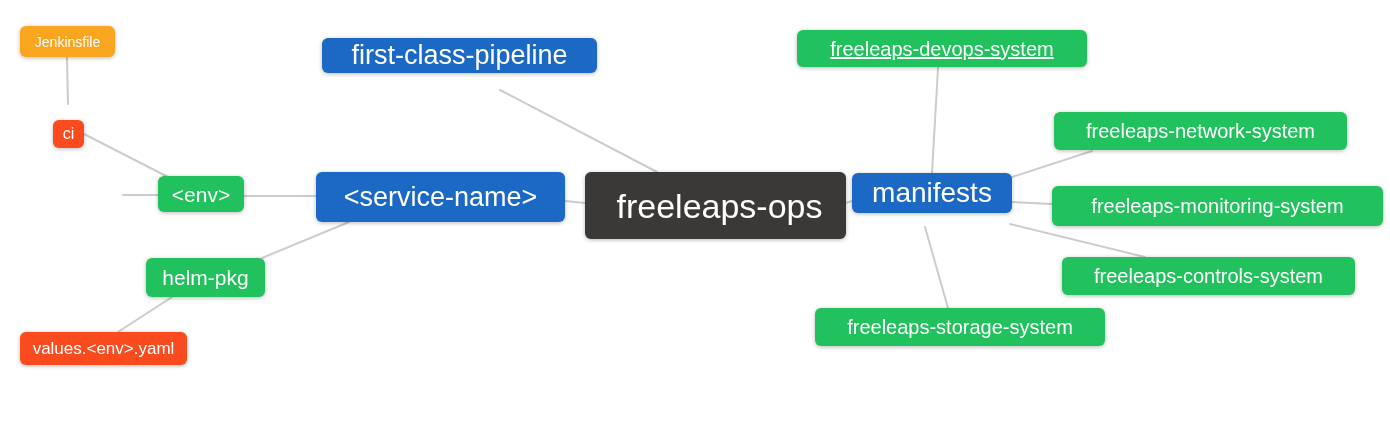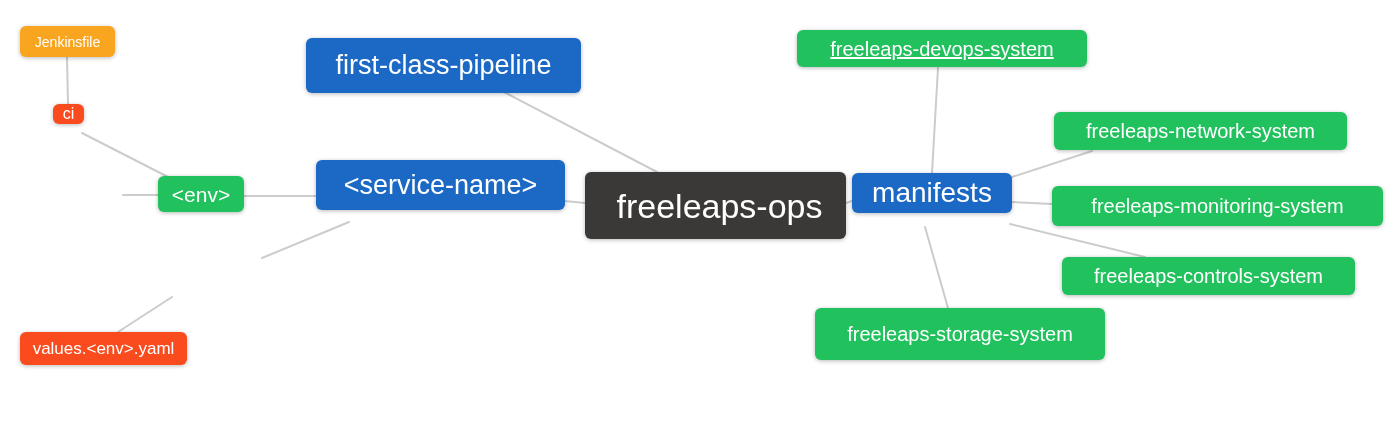--- a/index.html
+++ b/index.html
@@ -41,34 +41,34 @@
     line-height: 1;
   }
   .c-orange { background: var(--orange, #f9a51f); border-radius: 6px; }
   .c-red    { background: var(--red,    #f94b1d); }
   .c-green  { background: var(--green,  #21c15d); }
   .c-blue   { background: var(--blue,   #1c69c5); }
   .c-dark   { background: var(--dark,   #3b3937); }
 
   
   #n-jenkinsfile   { left: 20px;   top: 26px;  width: 95px;  height: 31px; font-size: 14px; }
-  #n-ci            { left: 53px;   top: 104px; width: 31px;  height: 20px; font-size: 16px; }
+  #n-ci            { left: 53px;   top: 120px; width: 31px;  height: 28px; font-size: 16px; }
   #n-argo-app      { left: 30px;   top: 178px; width: 93px;  height: 33px; font-size: 18px; }
   #n-env           { left: 158px;  top: 176px; width: 86px;  height: 36px; font-size: 21px; }
   #n-helm-pkg      { left: 146px;  top: 258px; width: 119px; height: 39px; font-size: 21px; }
   #n-values        { left: 20px;    top: 332px; width: 167px; height: 33px; font-size: 17px; }
-  #n-fcp           { left: 306px;  top: 38px;  width: 275px; height: 55px; font-size: 27px; }
-  #n-service-name  { left: 316px;  top: 160px; width: 249px; height: 50px; font-size: 27px; }
+  #n-fcp           { left: 322px;  top: 38px;  width: 275px; height: 35px; font-size: 27px; }
+  #n-service-name  { left: 316px;  top: 172px; width: 249px; height: 50px; font-size: 27px; }
   #n-root          { left: 585px;  top: 172px; width: 261px; height: 67px; font-size: 34px; padding-left: 8px; }
   #n-manifests     { left: 852px;  top: 173px; width: 160px; height: 40px; font-size: 28px; }
   #n-devops        { left: 797px;  top: 30px;  width: 290px; height: 37px; font-size: 20px; text-decoration: underline; }
   #n-network       { left: 1054px; top: 112px; width: 293px; height: 38px; font-size: 20px; }
   #n-monitoring    { left: 1052px; top: 186px; width: 331px; height: 40px; font-size: 20px; }
   #n-controls      { left: 1062px; top: 257px; width: 293px; height: 38px; font-size: 20px; }
-  #n-storage       { left: 815px;  top: 308px; width: 290px; height: 52px; font-size: 20px; }
+  #n-storage       { left: 815px;  top: 308px; width: 290px; height: 38px; font-size: 20px; }
 </style>
 </head>
 <body>
 
 <div id="canvas">
 
   <svg id="edge-layer" viewBox="0 0 1390 421" xmlns="http://www.w3.org/2000/svg">
     <line x1="67" y1="57" x2="68" y2="104"></line>
     <line x1="82" y1="133" x2="170" y2="178"></line>
     <line x1="123" y1="195" x2="158" y2="195"></line>
@@ -81,20 +81,21 @@
     <line x1="938" y1="68" x2="932" y2="173"></line>
     <line x1="1012" y1="177" x2="1092" y2="151"></line>
     <line x1="1012" y1="202" x2="1052" y2="204"></line>
     <line x1="1010" y1="224" x2="1145" y2="257"></line>
     <line x1="925" y1="227" x2="948" y2="308"></line>
   </svg>
 
   <div id="n-jenkinsfile" class="node c-orange">Jenkinsfile</div>
   <div id="n-ci" class="node c-red">ci</div>
   <div id="n-env" class="node c-green">&lt;env&gt;</div>
+  <div id="n-helm-pkg" class="node c-green">helm-pkg</div>
   <div id="n-values" class="node c-red">values.&lt;env&gt;.yaml</div>
   <div id="n-fcp" class="node c-blue">first-class-pipeline</div>
   <div id="n-service-name" class="node c-blue">&lt;service-name&gt;</div>
   <div id="n-root" class="node c-dark">freeleaps-ops</div>
   <div id="n-manifests" class="node c-blue">manifests</div>
   <div id="n-devops" class="node c-green">freeleaps-devops-system</div>
   <div id="n-network" class="node c-green">freeleaps-network-system</div>
   <div id="n-monitoring" class="node c-green">freeleaps-monitoring-system</div>
   <div id="n-controls" class="node c-green">freeleaps-controls-system</div>
   <div id="n-storage" class="node c-green">freeleaps-storage-system</div>

